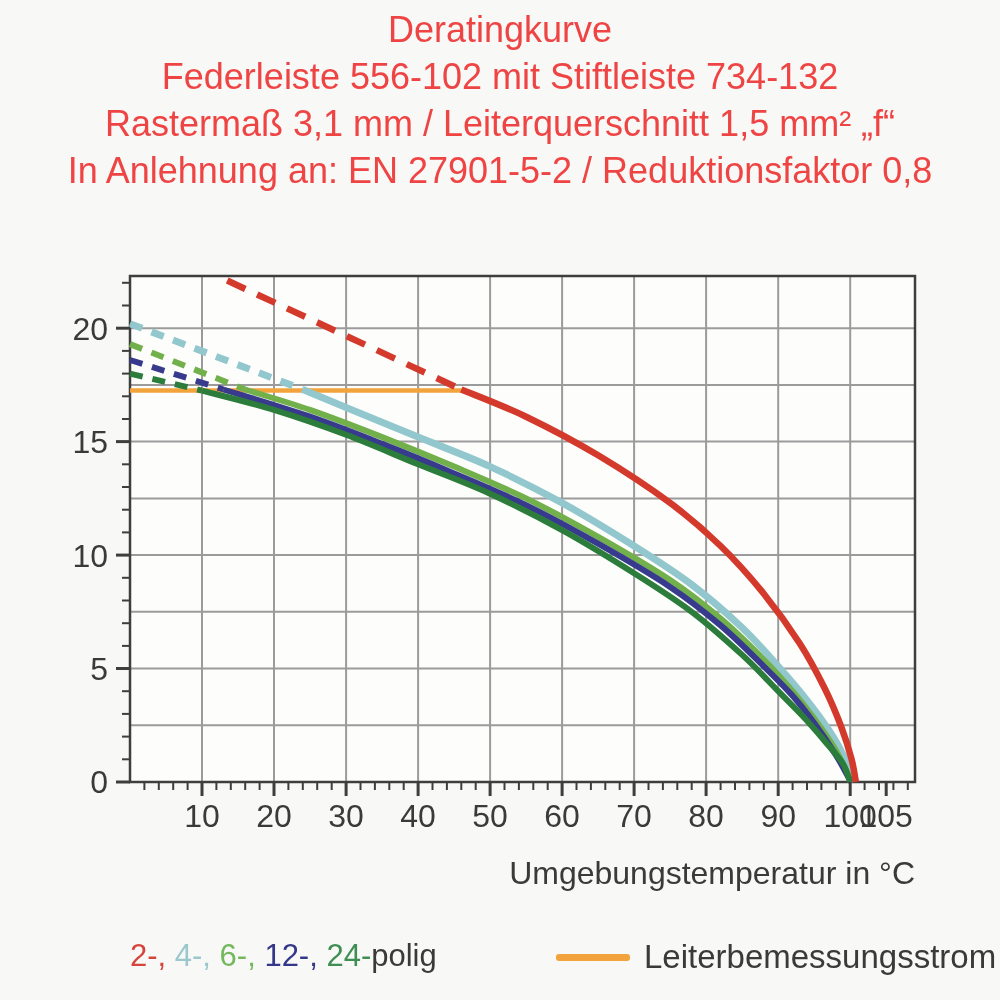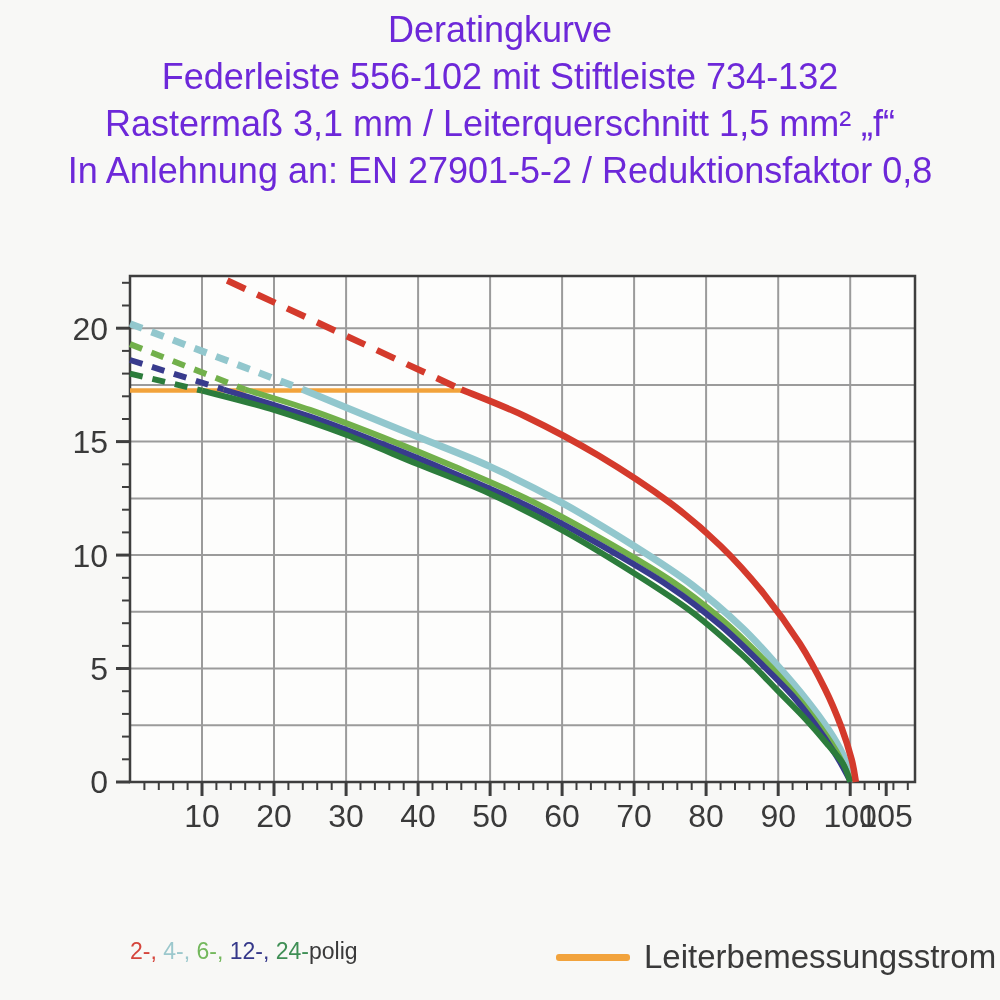--- a/index.html
+++ b/index.html
@@ -4,31 +4,31 @@
 <style>
   html,body{margin:0;padding:0;background:#f8f8f6;}
   .page{
     position:relative;width:1000px;height:1000px;overflow:hidden;
     background:#f8f8f6;
     font-family:"Liberation Sans",sans-serif;
     color:#3a3a3a;
   }
   .titles{
     position:absolute;left:0;top:6px;width:1000px;
-    text-align:center;font-size:36px;line-height:47px;color:#6d28d9;
+    text-align:center;font-size:36px;line-height:47px;color:#ef4444;
   }
   .ylabel{
     position:absolute;left:88px;top:220px;font-size:32px;color:#3a3a3a;
   }
   .xlabel{
     position:absolute;right:85px;top:855px;font-size:32px;color:#3a3a3a;
   }
   .chart-svg{position:absolute;left:0;top:0;}
   .legend-left{
-    position:absolute;left:130px;top:938px;font-size:23px;color:#3a3a3a;
+    position:absolute;left:130px;top:938px;font-size:31px;color:#3a3a3a;
     white-space:nowrap;
   }
   .legend-right{
     position:absolute;left:556px;top:938px;display:flex;align-items:center;
     font-size:33px;color:#3a3a3a;white-space:nowrap;text-align:right;
   }
   .swatch{display:inline-block;width:74px;height:7px;border-radius:3px;margin-right:14px;background:#f2a33c;}
 </style>
 </head>
 <body>
@@ -164,20 +164,21 @@
       <line x1="116" y1="668.5" x2="130" y2="668.5" stroke="#3e3e3e" stroke-width="3"></line>
       <text x="108" y="671.5" text-anchor="end" dominant-baseline="middle" font-size="32" fill="#3a3a3a">5</text>
       <line x1="116" y1="555.1" x2="130" y2="555.1" stroke="#3e3e3e" stroke-width="3"></line>
       <text x="108" y="558.1" text-anchor="end" dominant-baseline="middle" font-size="32" fill="#3a3a3a">10</text>
       <line x1="116" y1="441.6" x2="130" y2="441.6" stroke="#3e3e3e" stroke-width="3"></line>
       <text x="108" y="444.6" text-anchor="end" dominant-baseline="middle" font-size="32" fill="#3a3a3a">15</text>
       <line x1="116" y1="328.2" x2="130" y2="328.2" stroke="#3e3e3e" stroke-width="3"></line>
       <text x="108" y="331.2" text-anchor="end" dominant-baseline="middle" font-size="32" fill="#3a3a3a">20</text>
     </svg>
 
+  <div class="xlabel">Umgebungstemperatur in °C</div>
 
   <div class="legend-left">
     <span id="poles-items"><span style="color: rgb(213, 69, 60);">2-, </span><span style="color: rgb(156, 200, 205);">4-, </span><span style="color: rgb(116, 184, 93);">6-, </span><span style="color: rgb(53, 56, 138);">12-, </span><span style="color: rgb(63, 143, 85);">24-</span></span><span>polig</span>
   </div>
 
   <div class="legend-right">
     <span class="swatch" id="ref-swatch" style="background: rgb(242, 163, 60);"></span>
     <span>Leiterbemessungsstrom</span>
   </div>
 

